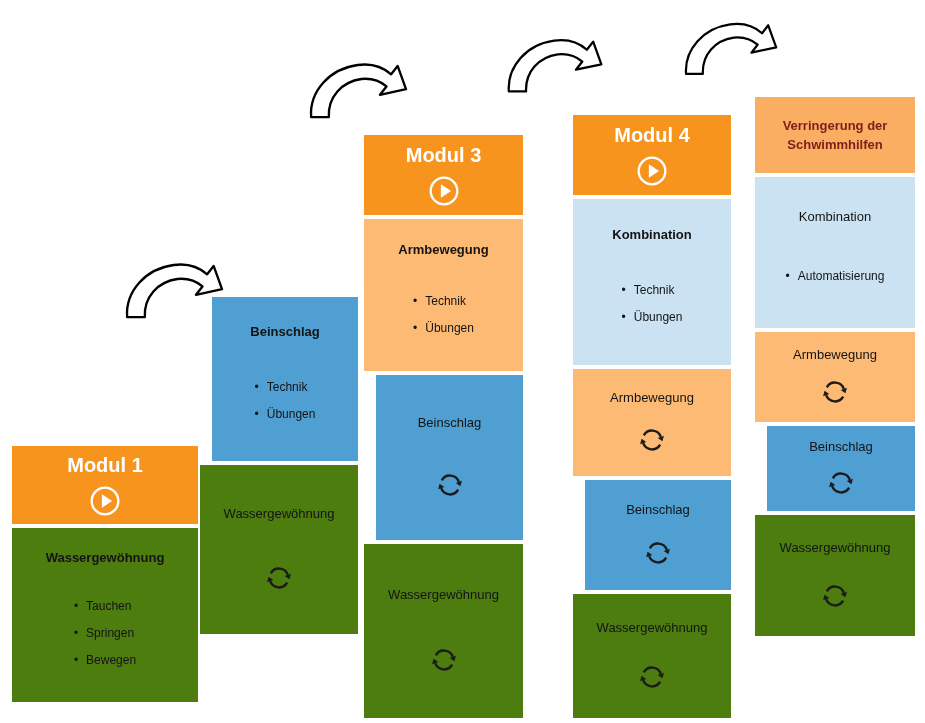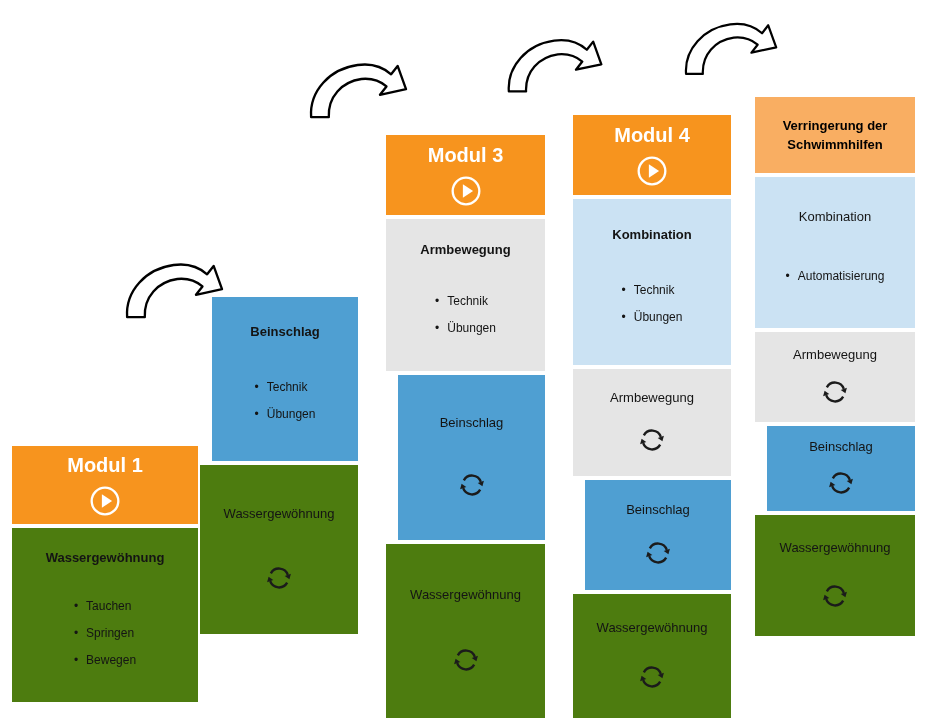--- a/index.html
+++ b/index.html
@@ -19,23 +19,23 @@
   .block {
     flex:none; display:flex; flex-direction:column; align-items:center;
     justify-content:space-evenly; color:#141414; overflow:hidden;
   }
   .block.center { justify-content:center; }
   .block-title { font-size:13px; text-align:center; padding:0 6px; }
   .bold { font-weight:bold; }
 
   .c-wasser { background:#4d7c0f; }
   .c-bein   { background:#4F9FD2;margin-left:12px; }
-  .c-arm    { background:#e5e5e5; }
+  .c-arm    { background:#fdba74; }
   .c-komb   { background:#CBE2F3; }
-  .c-verr   { background:#F9AE62; color:#000000; }
+  .c-verr   { background:#F9AE62; color:#7f1d1d; }
   .c-verr .block-title { font-weight:bold; line-height:1.5; padding:0 14px; }
 
   .bullets { list-style:none; width:max-content; max-width:95%; margin:0 auto; text-align:left; }
   .bullets li { font-size:12px; margin:13px 0; }
   .bullets li::before { content:"•"; margin-right:8px; }
 
   .cycle-icon svg { display:block; width:30px; height:30px; }
 
   .arrow { position:absolute; display:block; }
   .hidden-defs { position:absolute; width:0; height:0; overflow:hidden; }
@@ -102,21 +102,21 @@
     <div class="block c-wasser" style="height:169px;">
       <div class="block-title">Wassergewöhnung</div>
       <span class="cycle-icon">
           <svg>
             <use href="#cycle-glyph"></use>
           </svg>
         </span>
     </div>
   </div>
 
-  <div class="module" style="left:386px; top:135px; width:159px; height:583px;">
+  <div class="module" style="left:364px; top:135px; width:159px; height:583px;">
     <div class="mod-header" style="height:80px;">
       <div class="mod-title">Modul 3</div>
       <svg class="play-btn">
           <use href="#play-glyph"></use>
         </svg>
     </div>
     <div class="block c-arm" style="height:152px;">
       <div class="block-title bold">Armbewegung</div>
       <ul class="bullets">
         <li>Technik</li>

